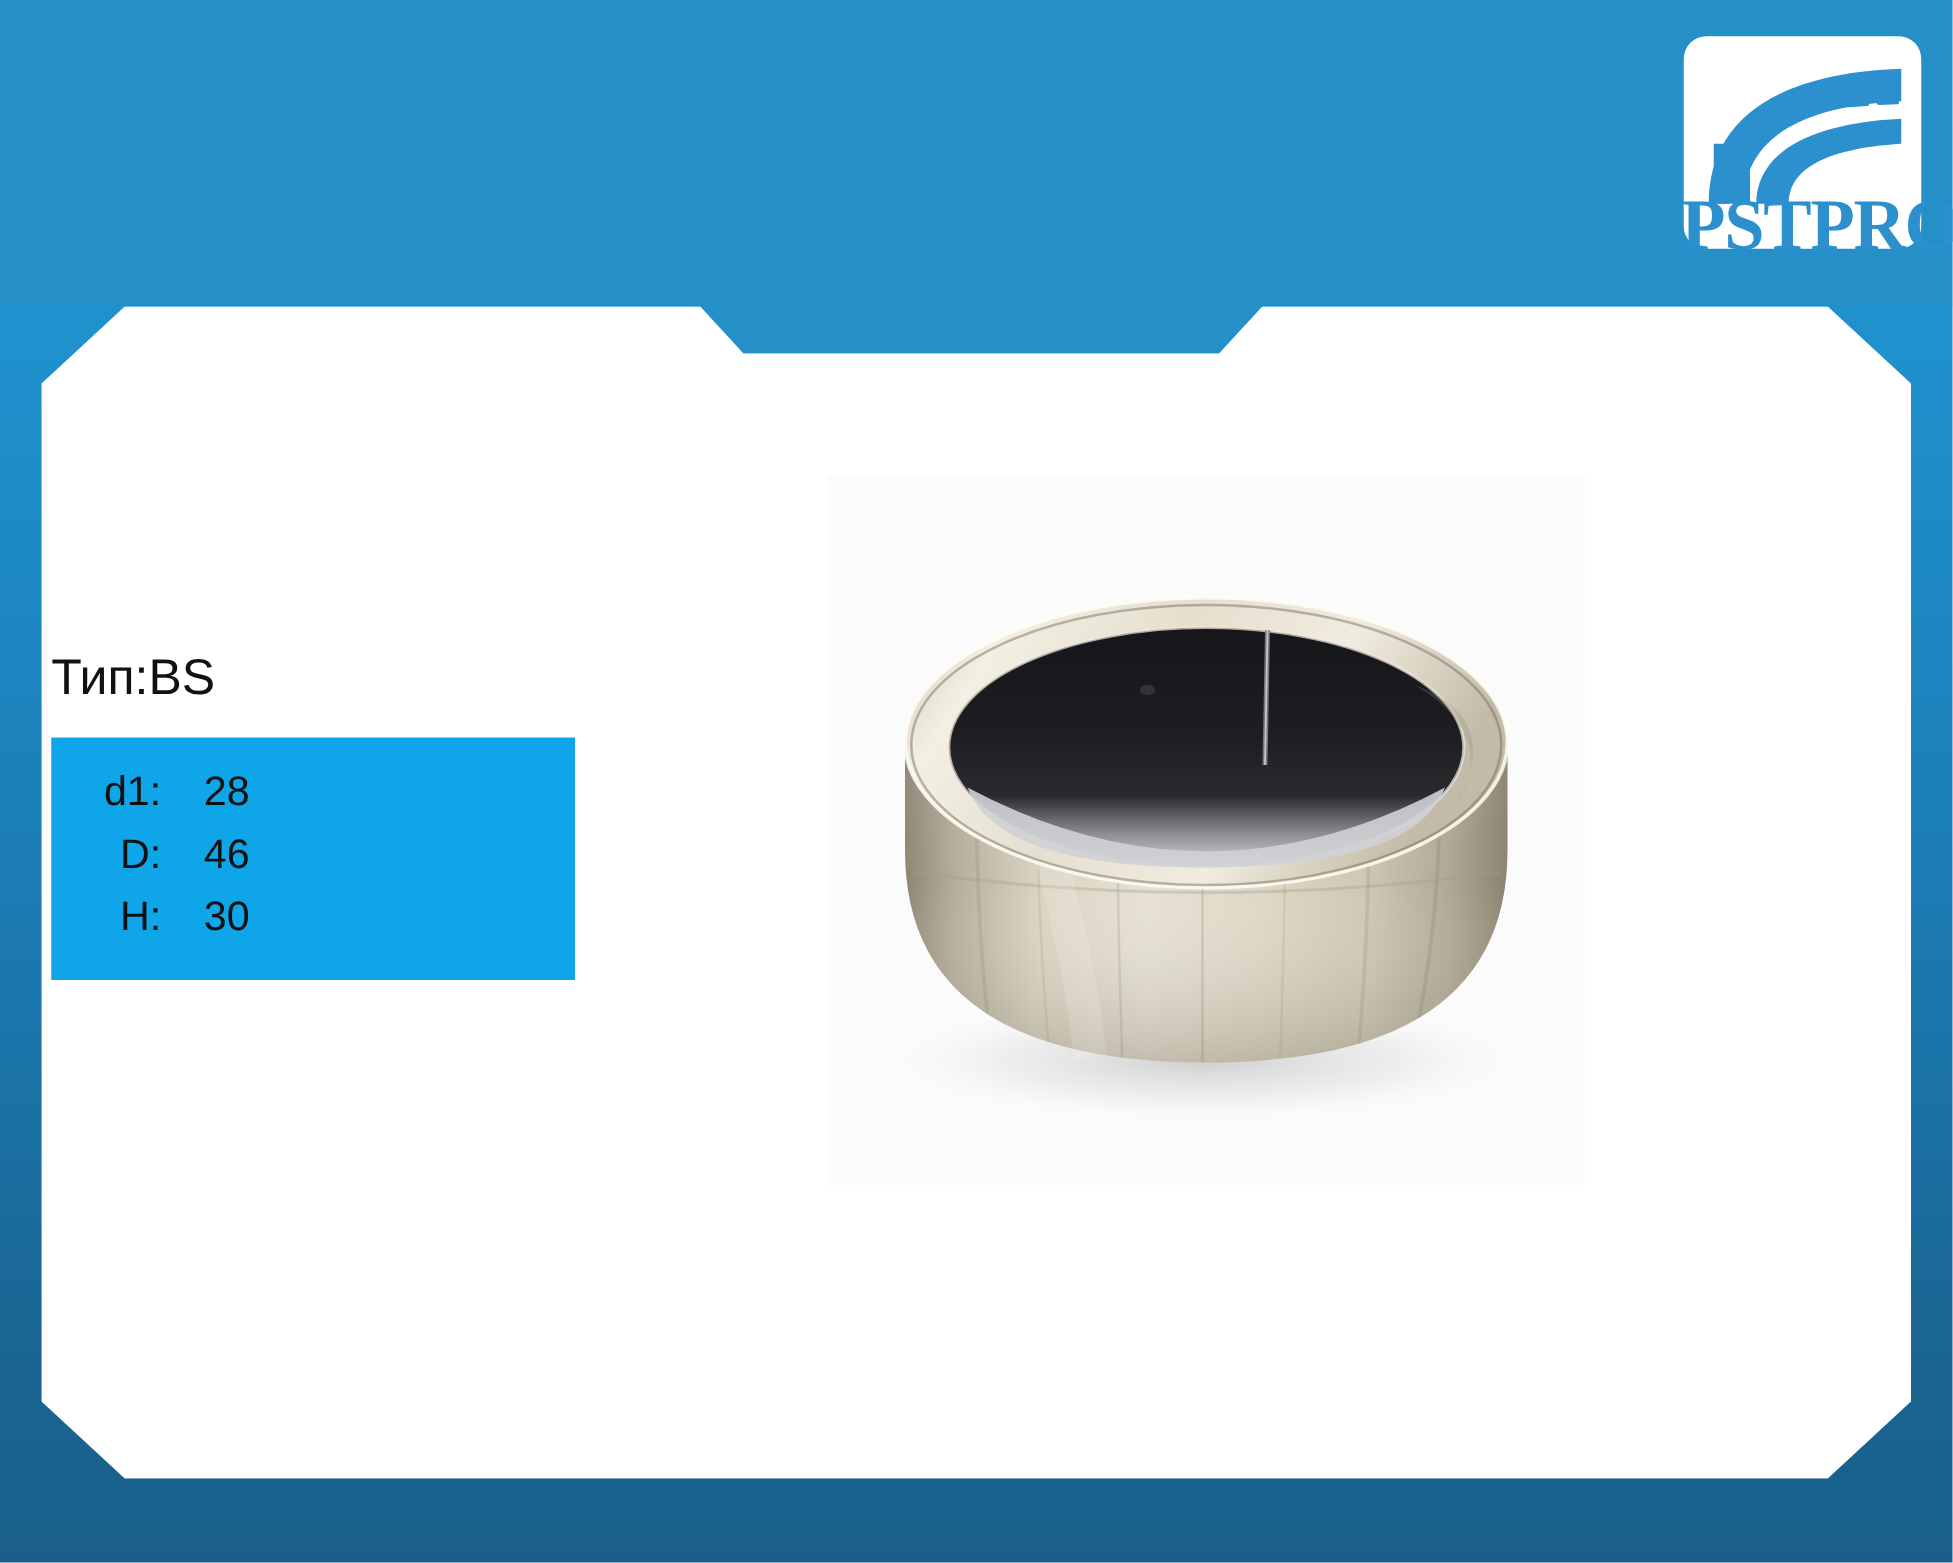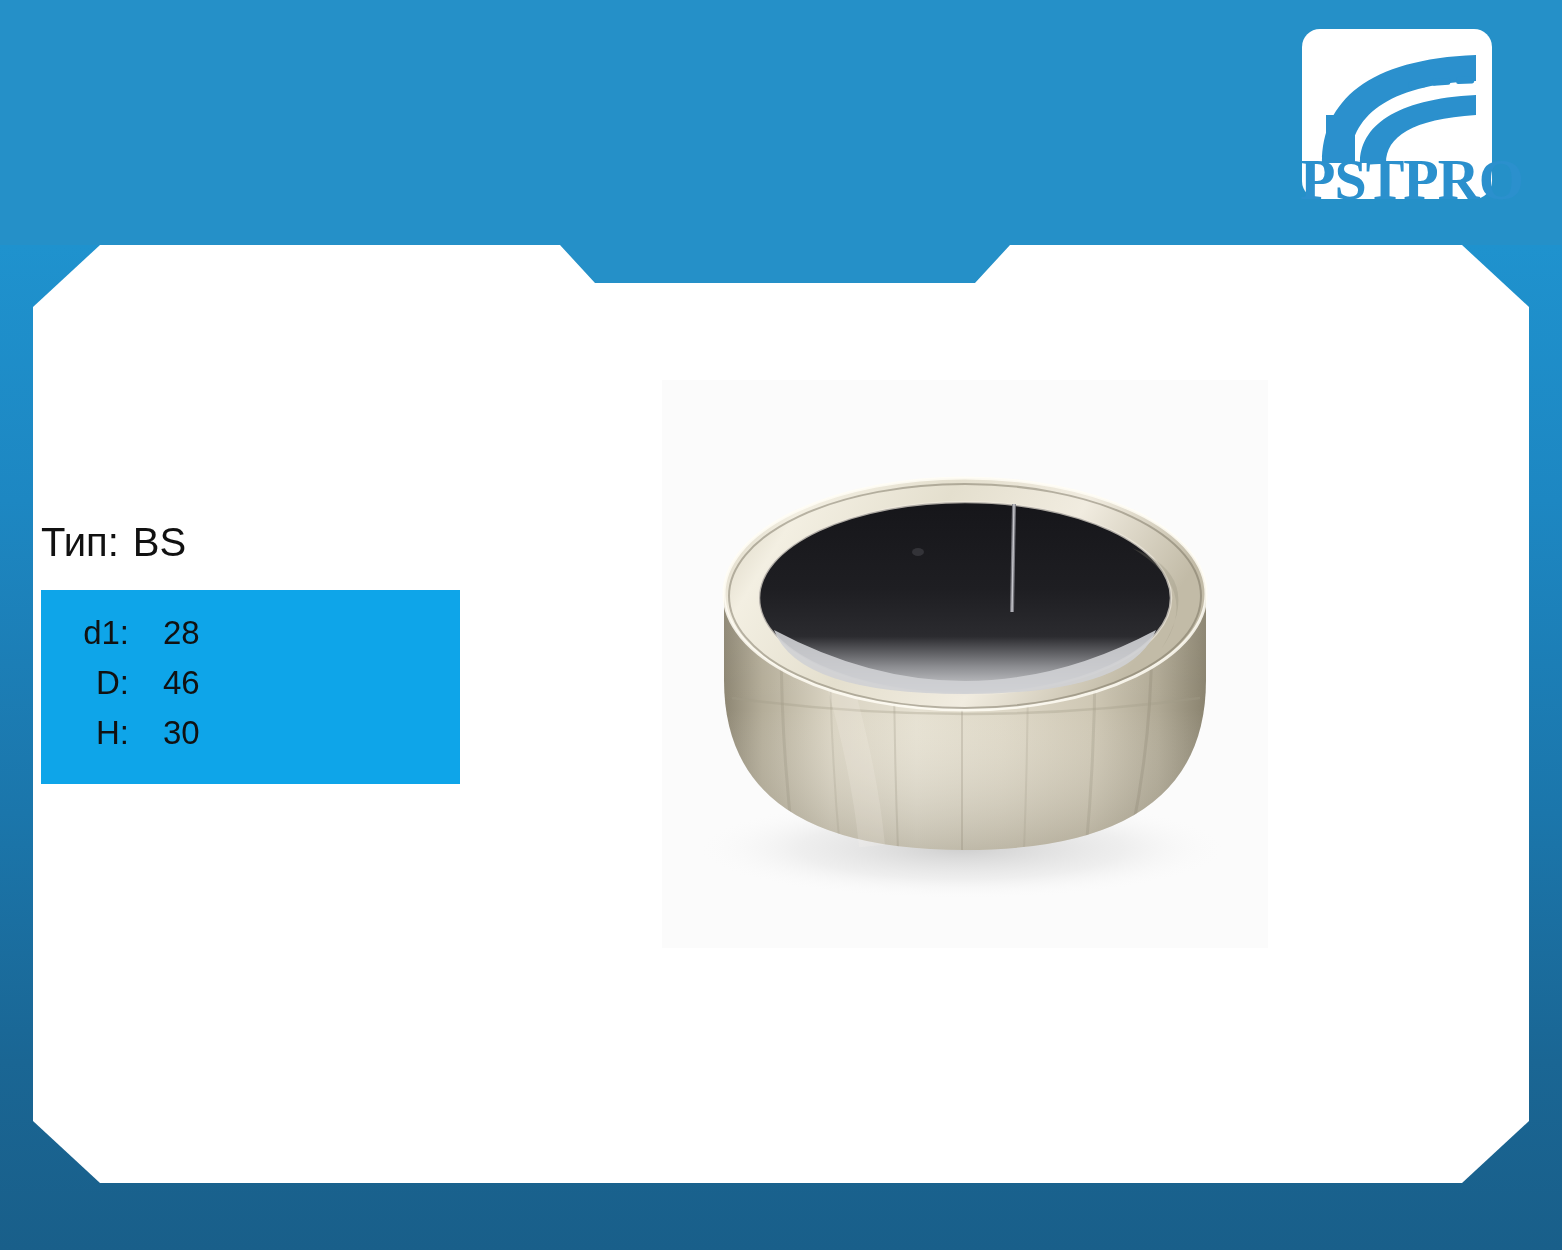--- a/index.html
+++ b/index.html
@@ -6,21 +6,21 @@
   body{
     width:1562px;height:1250px;
     font-family:"Liberation Sans", sans-serif;
     background:linear-gradient(180deg,#229ad8 0%,#1f93cf 18%,#1d87c2 40%,#1b76ab 65%,#1a6694 85%,#195f8a 100%);
     overflow:hidden;
     position:relative;
   }
 
   
   #logo{
-    position:absolute; left:1302px; top:29px;
+    position:absolute; left:1347px; top:29px;
     width:190px; height:170px;
   }
   #logo .plate{
     position:absolute; inset:0;
     background:#ffffff;
     border-radius:18px;
   }
   #logo .road{
     position:absolute; left:14px; top:12px;
     width:162px; height:128px;
@@ -89,21 +89,21 @@
 
   
   #specs{
     position:absolute; left:41px; top:520px;
     width:420px;
   }
   #type-line{
     font-size:40px; color:#111; line-height:1.1;
     white-space:nowrap;
   }
-  #type-line .tval{margin-left:14px;}
+  #type-line .tval{margin-left:0;}
   #dim-table{
     margin-top:26px;
     width:419px;
     background:#0ea5e9;
     padding:18px 0 26px 0;
     box-sizing:border-box;
   }
   #dim-table .row{
     display:flex;
     align-items:baseline;

